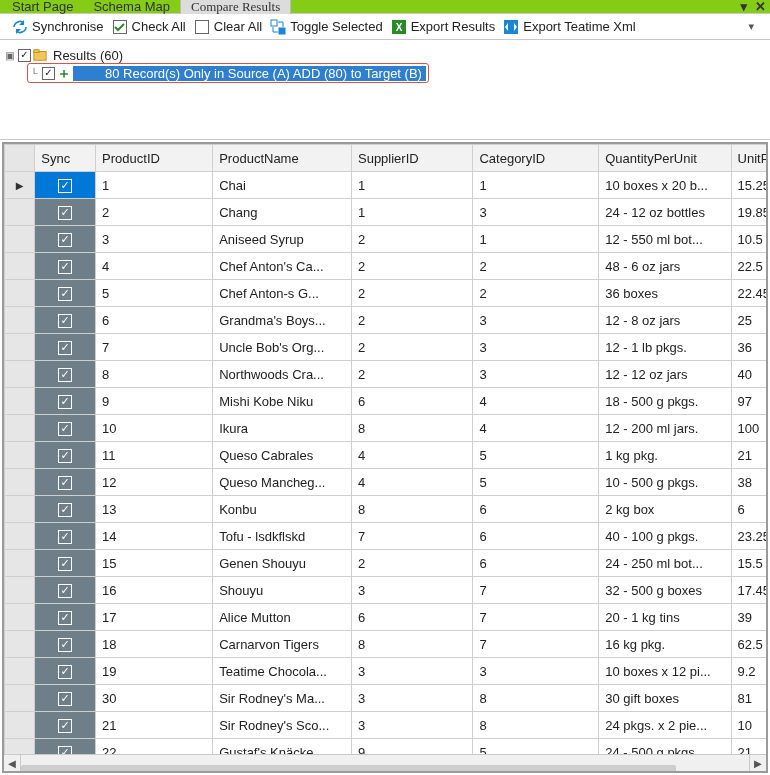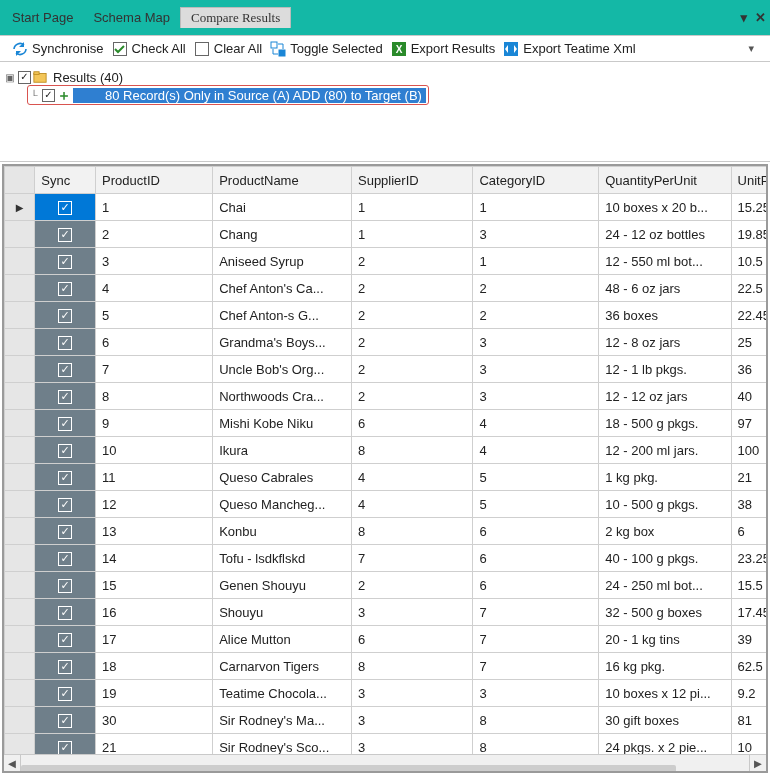--- a/index.html
+++ b/index.html
@@ -9,23 +9,23 @@
     font-size: 13px;
     color: #222;
     background: #fff;
     width: 770px; height: 775px;
     overflow: hidden;
     display: flex; flex-direction: column;
   }
   
   .tabstrip {
     display:flex; align-items:center;
-    background:#14b8a6;
+    background:#84cc16;
     border-bottom:1px solid #c9c9c9;
-    height:36px;
+    height:14px;
     padding-left:2px;
   }
   .tabstrip .tab {
     padding:2px 10px;
     color:#333;
     cursor:default;
   }
   .tabstrip .tab.active {
     background:#dcdcdc;
     border:1px solid #bbb; border-bottom:none;font-family:Liberation Serif, serif;
@@ -170,21 +170,21 @@
 </div>
 
 <div class="treearea">
   <div class="treerow">
     <span class="tw">▣</span>
     <span class="chk checked"></span>
     <svg width="14" height="14" viewBox="0 0 16 16">
         <rect x="1" y="4" width="14" height="10" fill="#f3c659" stroke="#bb8a1f"></rect>
         <rect x="1" y="2" width="6" height="3" fill="#f3c659" stroke="#bb8a1f"></rect>
       </svg>
-    <span class="label">Results (40)</span>
+    <span class="label">Results (60)</span>
   </div>
   <div style="display:inline-block">
     <div class="treerow child sel outlined">
       <span class="tw">└</span>
       <span class="chk checked"></span>
       <span class="plus">＋</span>
       <span class="label">80 Record(s) Only in Source (A) ADD (80) to Target (B)</span>
     </div>
   </div>
 </div>

